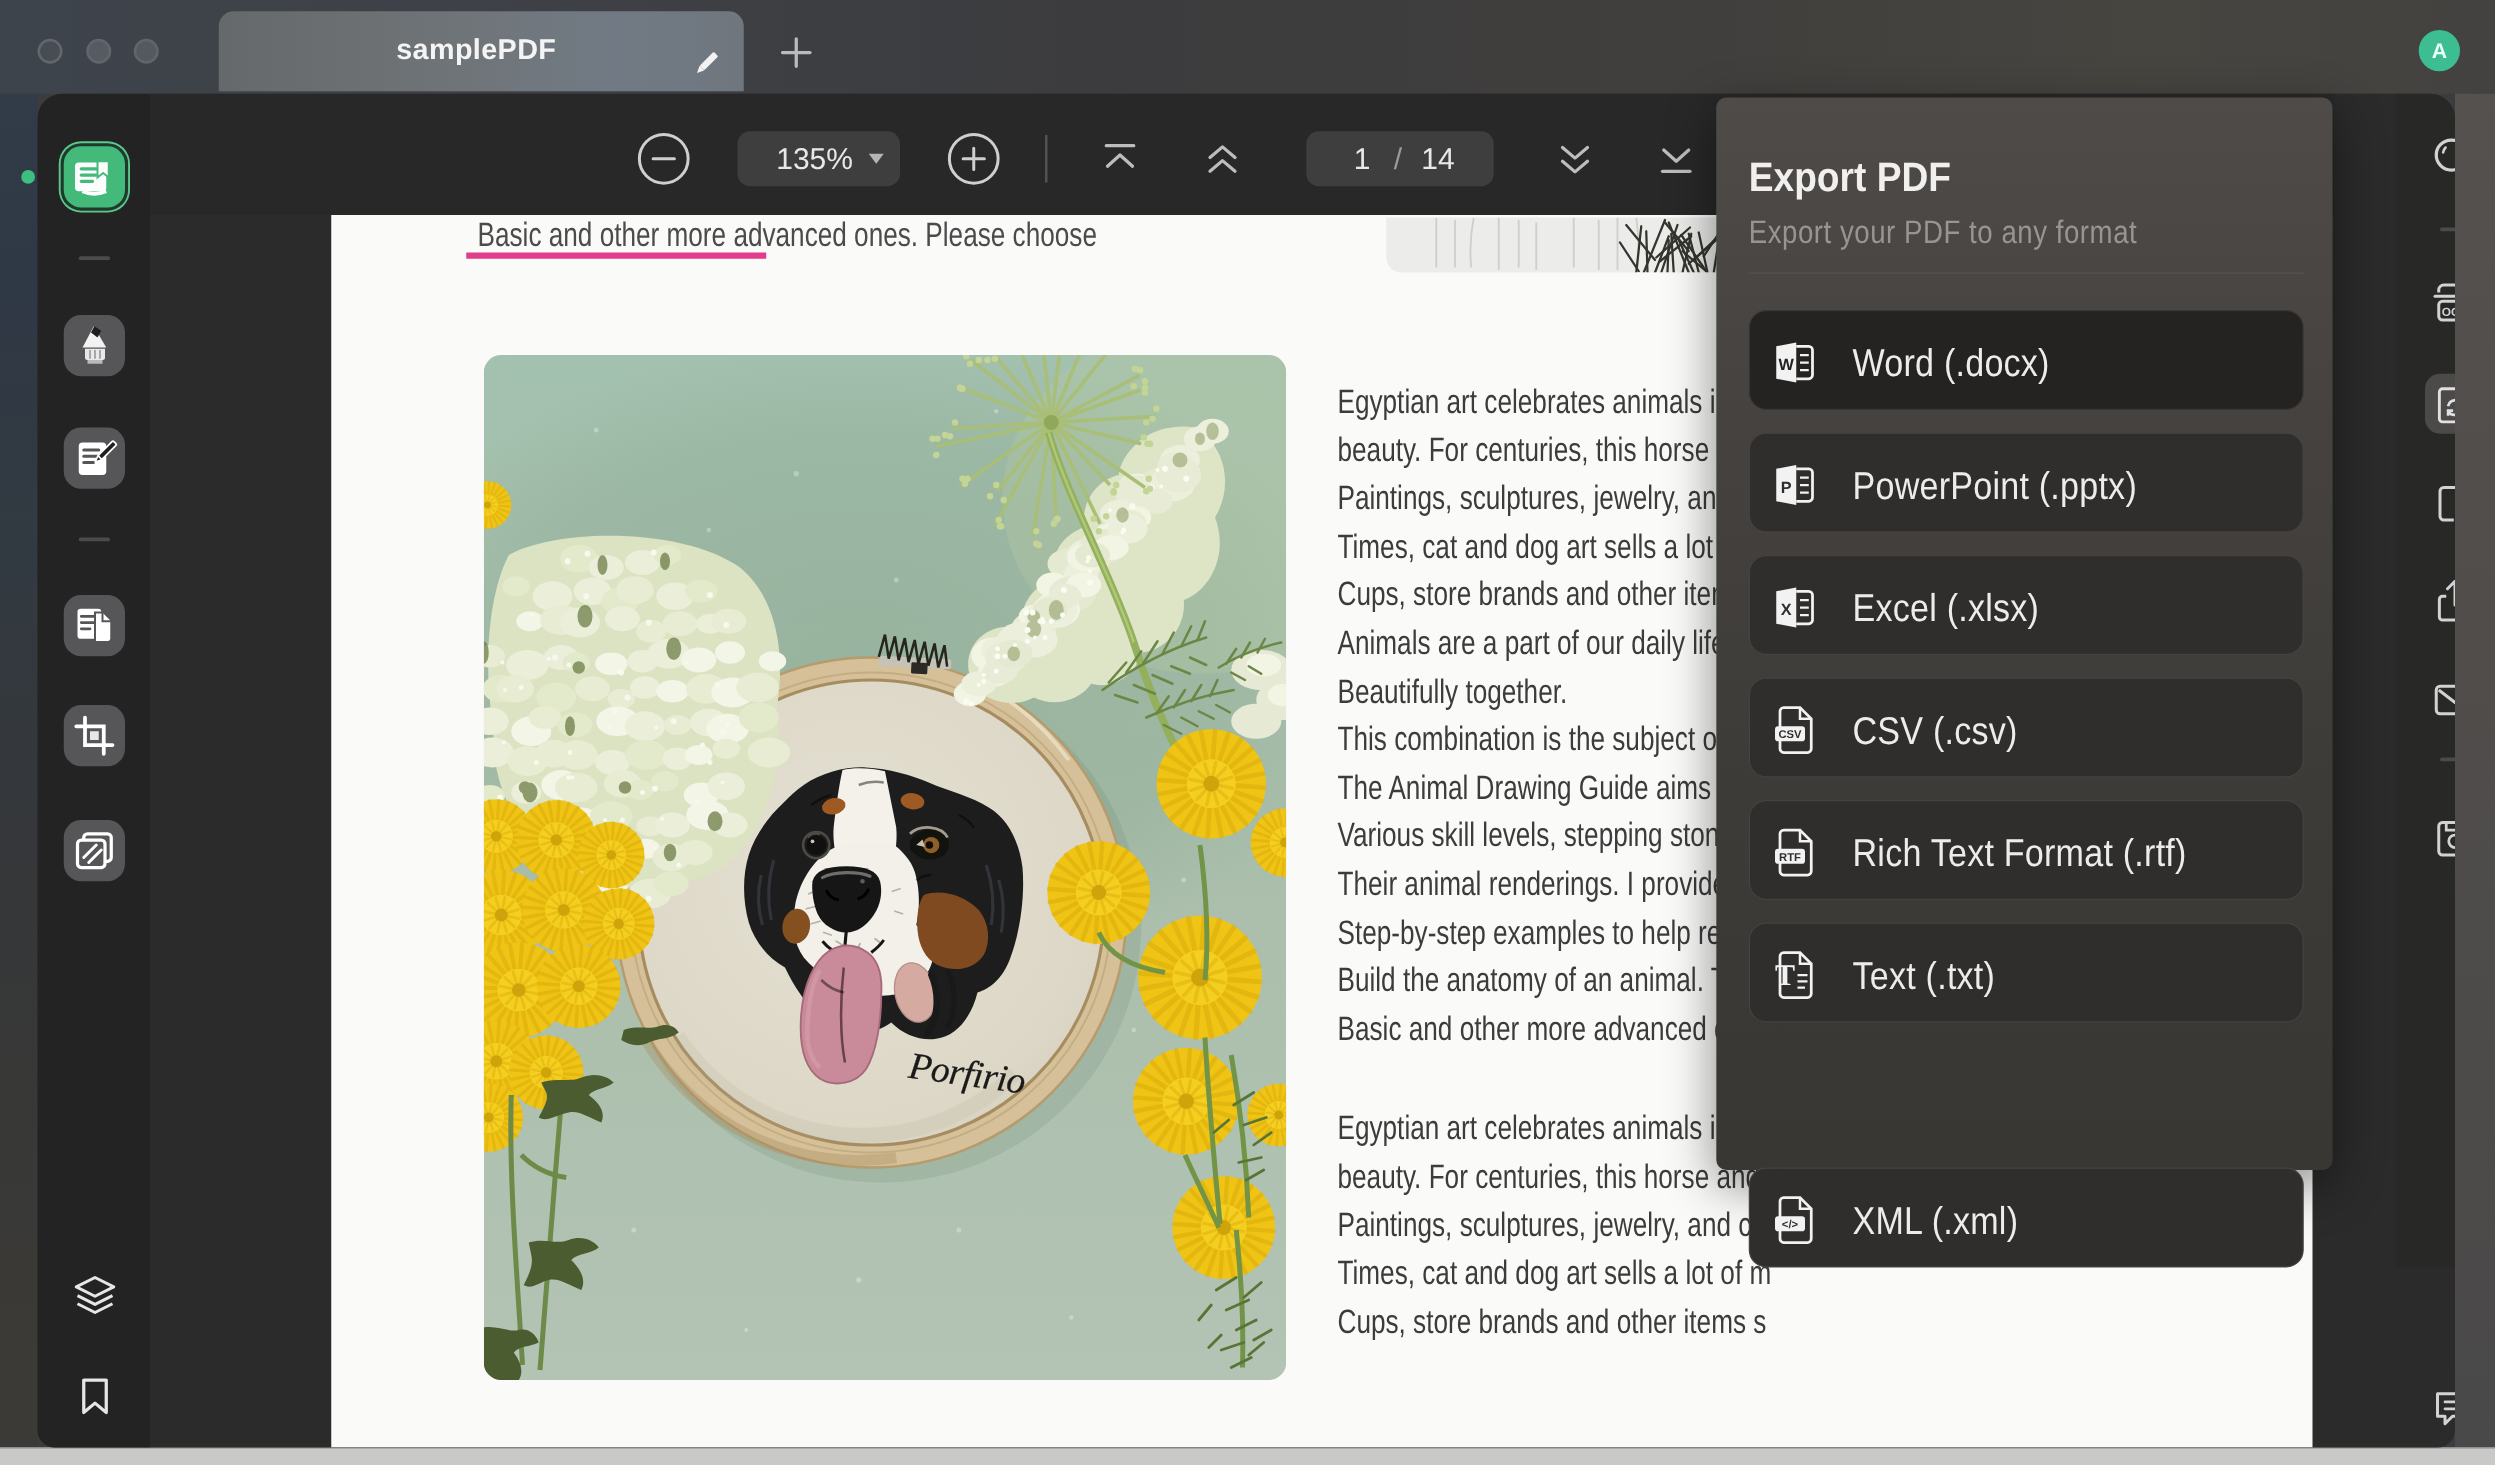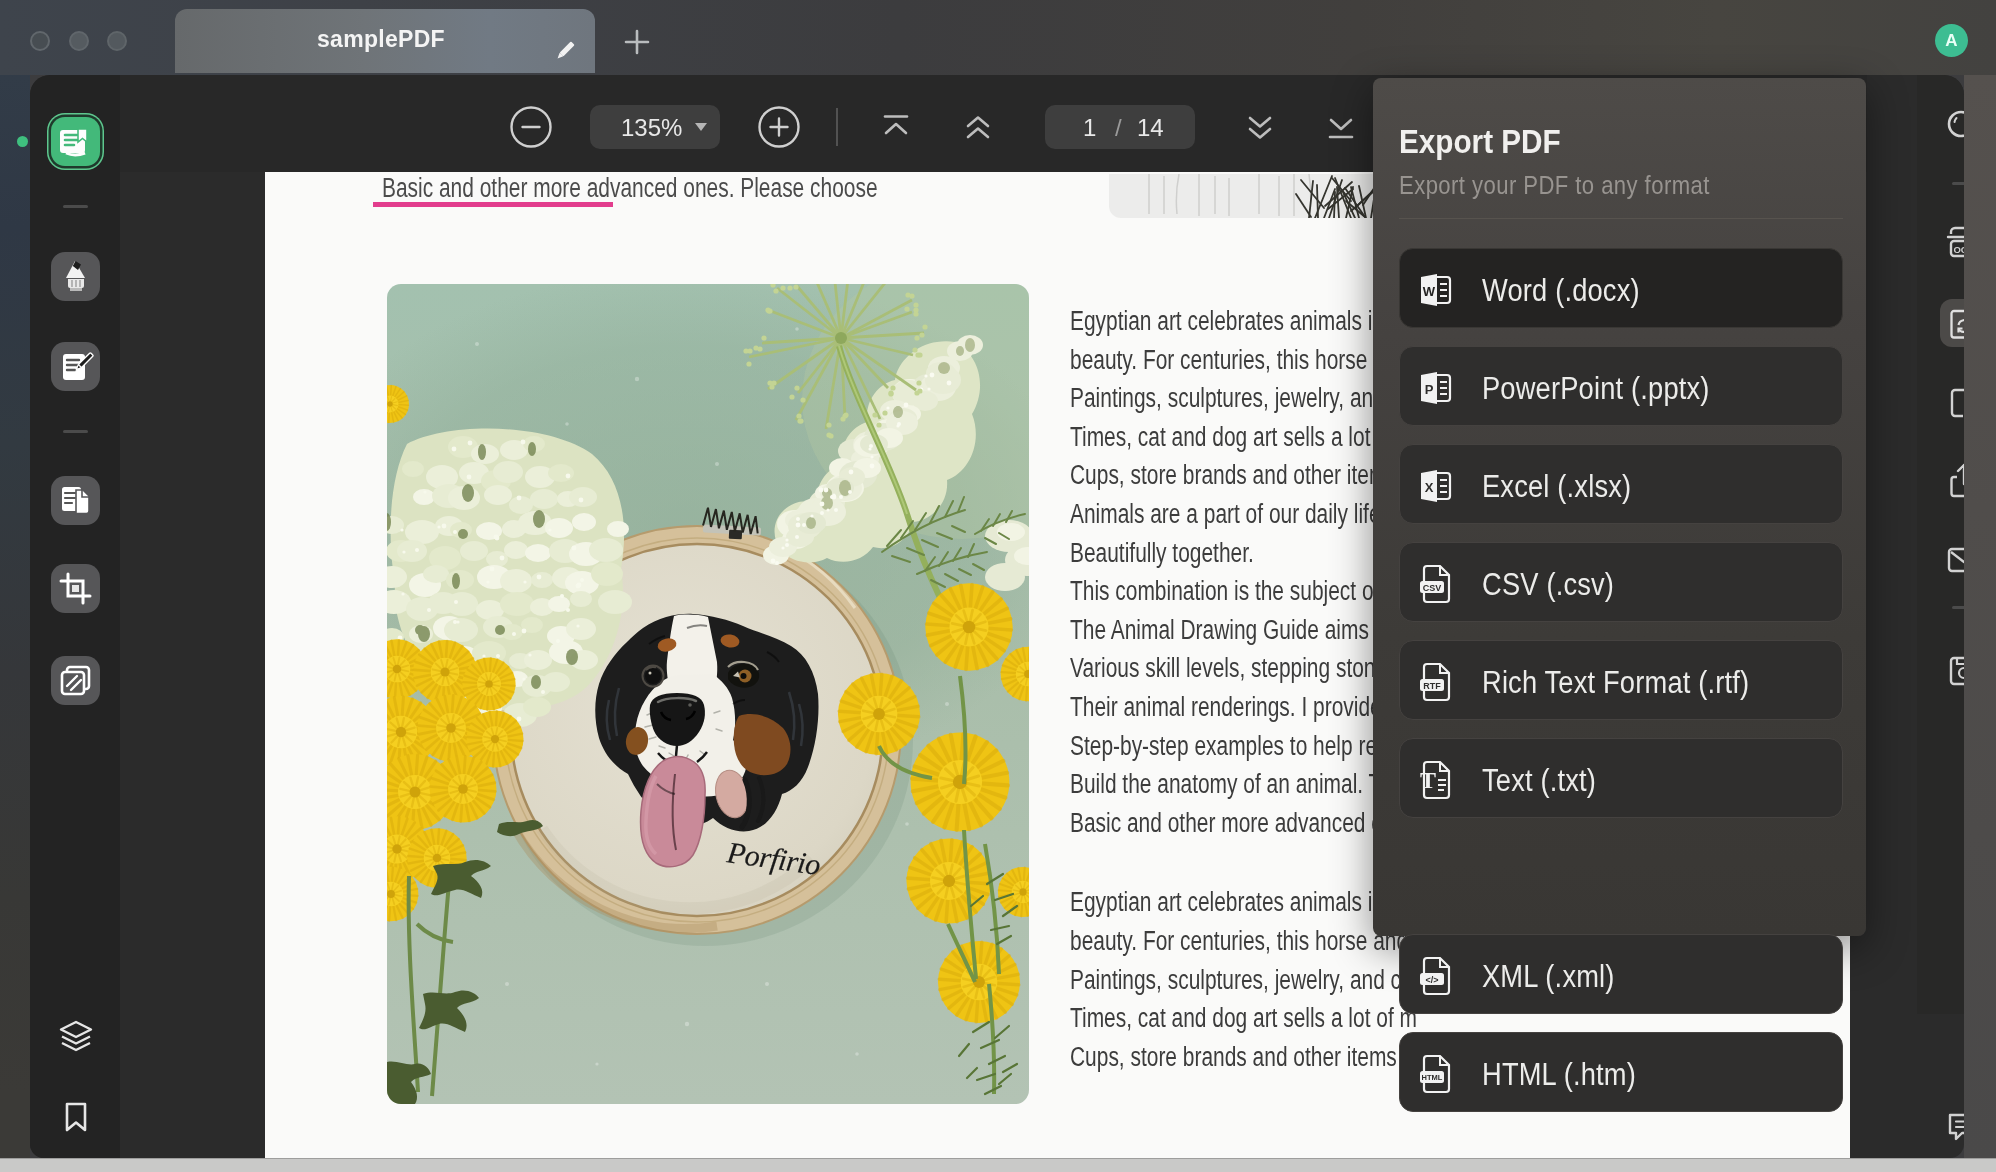--- a/index.html
+++ b/index.html
@@ -938,22 +938,13 @@
   </div>
   <div class="item" style="top:856px;">
     <svg width="44" height="44" viewBox="0 0 44 44">
       <path d="M11 4 h13 l9 9 v24 a3 3 0 0 1 -3 3 h-19 a3 3 0 0 1 -3 -3 v-30 a3 3 0 0 1 3 -3 z" fill="none" stroke="#f2f2f2" stroke-width="2.2"></path>
       <path d="M24 4 v9 h9" fill="none" stroke="#f2f2f2" stroke-width="2"></path>
       <rect x="4" y="19" width="24" height="12" rx="2.5" fill="#f2f2f2"></rect>
       <text x="16" y="28.5" font-size="9" font-weight="bold" fill="#2f2e2d" text-anchor="middle">&lt;/&gt;</text>
     </svg>
     <div class="lbl">XML (.xml)</div>
   </div>
-  <div class="item" style="top:954px;">
-    <svg width="44" height="44" viewBox="0 0 44 44">
-      <path d="M11 4 h13 l9 9 v24 a3 3 0 0 1 -3 3 h-19 a3 3 0 0 1 -3 -3 v-30 a3 3 0 0 1 3 -3 z" fill="none" stroke="#f2f2f2" stroke-width="2.2"></path>
-      <path d="M24 4 v9 h9" fill="none" stroke="#f2f2f2" stroke-width="2"></path>
-      <rect x="4" y="19" width="24" height="12" rx="2.5" fill="#f2f2f2"></rect>
-      <text x="16" y="28" font-size="7.5" font-weight="bold" fill="#2f2e2d" text-anchor="middle">HTML</text>
-    </svg>
-    <div class="lbl">HTML (.htm)</div>
-  </div>
 </div>
 
 </body></html>

